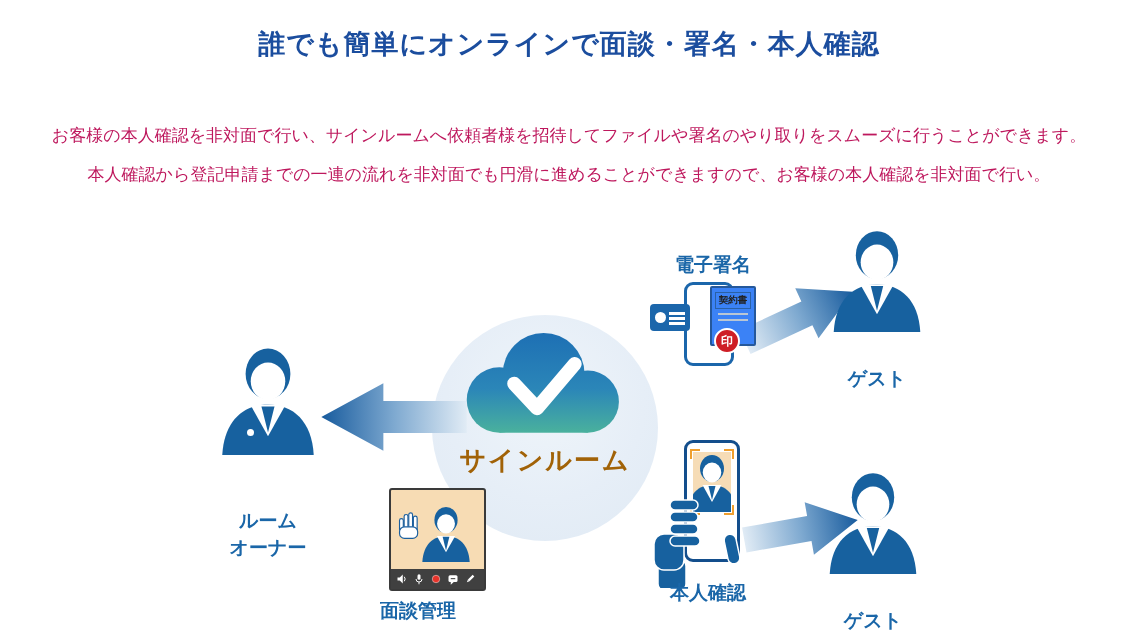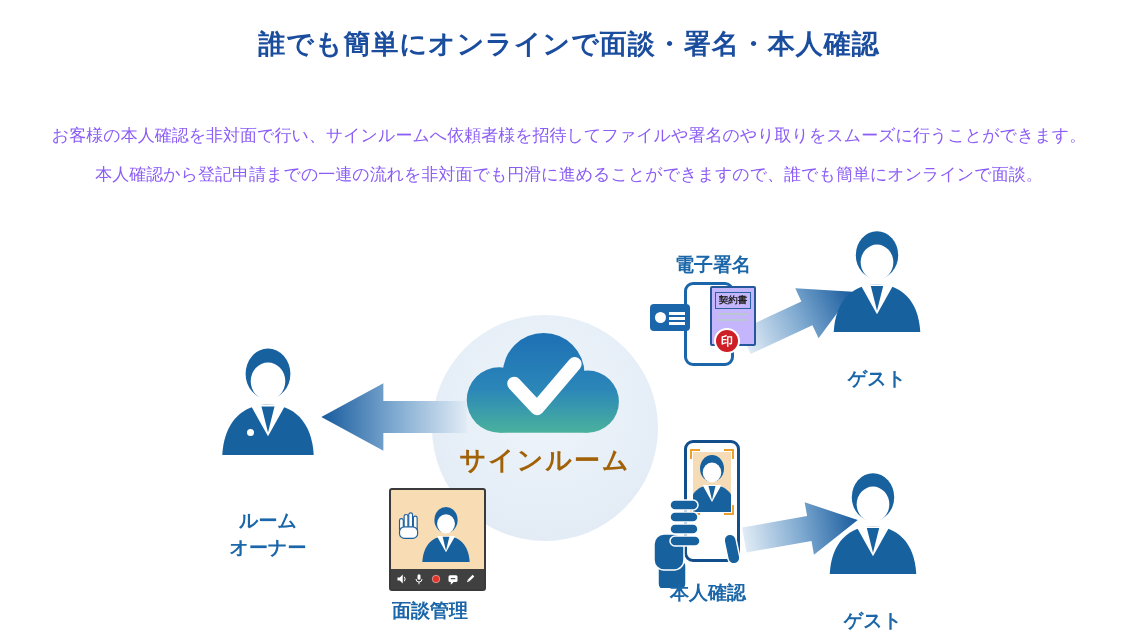--- a/index.html
+++ b/index.html
@@ -9,21 +9,21 @@
     background: #fff;
     font-family: "Liberation Sans", "DejaVu Sans", sans-serif;
   }
   .title {
     margin-top: 26px; text-align: center;
     font-size: 27px; font-weight: bold; letter-spacing: 1px;
     color: #1b4d9e;
   }
   .desc-wrap { margin-top: 54px; }
   .desc {
-    text-align: center; font-size: 17px; color: #8b5cf6; line-height: 2.3;
+    text-align: center; font-size: 17px; color: #be185d; line-height: 2.3;
   }
   .diagram { position: absolute; top: 210px; left: 0; width: 1138px; height: 433px; }
   .abs { position: absolute; }
 
   
   .circle {
     left: 432px; top: 105px; width: 226px; height: 226px; border-radius: 50%;
     background: radial-gradient(circle at 50% 38%, #eff5fa 0%, #e6eef7 55%, #e0eaf4 100%);
     z-index: 0;
   }
@@ -59,21 +59,21 @@
   .esign-label { left: 650px; top: 42px; width: 126px; }
   .esign { left: 650px; top: 70px; width: 126px; height: 100px; z-index: 2; }
   .esign-phone { position: absolute; left: 34px; top: 2px; width: 50px; height: 84px;
     background: #fff; border: 3px solid #1b66ab; border-radius: 9px; }
   .id-card { position: absolute; left: 0; top: 24px; width: 40px; height: 27px;
     background: #1b66ab; border-radius: 4px; }
   .id-card .avatar { position: absolute; left: 5px; top: 8px; width: 11px; height: 11px;
     border-radius: 50%; background: #fff; }
   .id-card .cline { position: absolute; left: 19px; width: 16px; height: 2.5px; background: #fff; }
   .contract { position: absolute; left: 60px; top: 6px; width: 46px; height: 60px;
-    background: #c4b5fd; border: 2px solid #25589b; border-radius: 2px; }
+    background: #3b82f6; border: 2px solid #25589b; border-radius: 2px; }
   .contract-title { margin: 4px auto 3px; width: 36px; border: 1px solid #2a61a5;
     font-size: 9.5px; text-align: center; color: #222; padding: 1px 0; font-weight: bold; }
   .contract .dline { width: 30px; height: 2px; background: #b9c6d4; margin: 4px auto; }
   .seal { position: absolute; left: 64px; top: 48px; width: 26px; height: 26px;
     border-radius: 50%; background: #ce1e26; border: 2.5px solid #fff; color: #fff;
     font-size: 12px; font-weight: bold; display: flex; align-items: center; justify-content: center; }
 
   
   .guest-top-person { left: 824px; top: 16px; width: 106px; height: 106px; }
   .guest-top-label { left: 824px; top: 156px; width: 106px; }
@@ -97,21 +97,21 @@
 
   
   .meeting { left: 389px; top: 278px; width: 97px; height: 103px;
     background: #f7dcb4; border: 2.5px solid #3a3a3a; border-radius: 3px; z-index: 3; }
   .meeting-person { position: absolute; left: 26px; top: 12px; width: 58px; height: 62px; }
   .meeting-person svg { width: 100%; height: 100%; }
   .wave-hand { position: absolute; left: 6px; top: 22px; width: 24px; height: 28px; }
   .vbar { position: absolute; left: 0; right: 0; bottom: 0; height: 20px;
     background: #404040; display: flex; align-items: center; gap: 5px; padding: 0 5px; }
   .vbar svg { width: 12px; height: 12px; display: block; }
-  .meeting-label { left: 372px; top: 388px; width: 116px; }
+  .meeting-label { left: 360px; top: 388px; width: 116px; }
 </style>
 </head>
 <body>
 
 <svg width="0" height="0" style="position:absolute" aria-hidden="true">
   <defs>
     <linearGradient id="cloudGrad" gradientUnits="userSpaceOnUse" x1="0" y1="8" x2="0" y2="136">
       <stop offset="0" stop-color="#1d6fb4"></stop>
       <stop offset="0.55" stop-color="#2b86b8"></stop>
       <stop offset="1" stop-color="#4cb49b"></stop>
@@ -133,21 +133,21 @@
     </g>
   </defs>
 </svg>
 
 <div class="page">
 
   <h1 class="title">誰でも簡単にオンラインで面談・署名・本人確認</h1>
 
   <div class="desc-wrap">
     <p class="desc">お客様の本人確認を非対面で行い、サインルームへ依頼者様を招待してファイルや署名のやり取りをスムーズに行うことができます。</p>
-    <p class="desc">本人確認から登記申請までの一連の流れを非対面でも円滑に進めることができますので、誰でも簡単にオンラインで面談。</p>
+    <p class="desc">本人確認から登記申請までの一連の流れを非対面でも円滑に進めることができますので、お客様の本人確認を非対面で行い。</p>
   </div>
 
   <div class="diagram">
 
     <div class="abs circle"></div>
     <svg class="abs cloud-svg" viewBox="0 0 220 140">
       <g fill="url(#cloudGrad)">
         <circle cx="58" cy="92" r="40"></circle>
         <circle cx="112" cy="60" r="50"></circle>
         <circle cx="166" cy="94" r="38"></circle>

